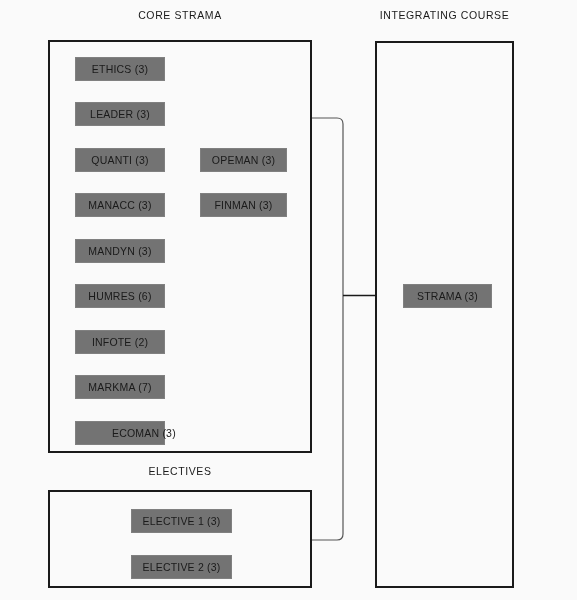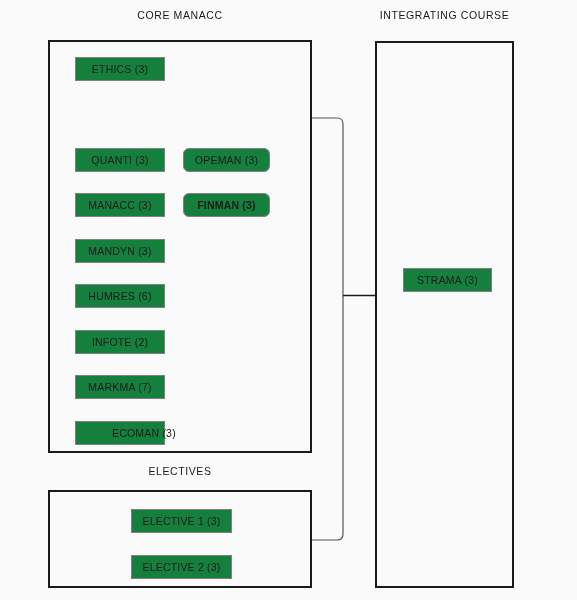--- a/index.html
+++ b/index.html
@@ -40,42 +40,42 @@
     box-sizing: border-box;
   }
   #box-core      { left: 48px;  top: 40px;  width: 264px; height: 413px; }
   #box-integ     { left: 375px; top: 41px;  width: 139px; height: 547px; }
   #box-electives { left: 48px;  top: 490px; width: 264px; height: 98px; }
 
   .course-box {
     position: absolute;
     box-sizing: border-box;
     border: 1px solid #808080;
-    background: #15803d;
+    background: #737373;
     height: 24px;
     line-height: 22px;
     text-align: center;
     font-size: 10.5px;
     color: #1a1a1a;
     letter-spacing: 0.2px;
     white-space: nowrap;
   }
   .course-box.w90  { width: 90px; }
   .course-box.w87  { width: 87px; }
   .course-box.w101 { width: 101px; }
   .course-box.w89  { width: 89px; }
 
   .col-left  { left: 75px; }
-  .col-right { left: 183px; border-radius: 6px; }
+  .col-right { left: 200px; }
 
   #elective-1, #elective-2 { left: 131px; }
   #elective-1 { top: 509px; }
   #elective-2 { top: 555px; }
 
-  #strama { left: 403px; top: 268px; }
+  #strama { left: 403px; top: 284px; }
 
   svg line, svg path { shape-rendering: geometricPrecision; }
 </style>
 </head>
 <body>
 
 <div id="canvas">
 
   <svg id="connectors" width="577" height="600" viewBox="0 0 577 600" style="position:absolute;left:0;top:0;">
 
@@ -96,38 +96,39 @@
     <g>
       <path d="M 312 540 L 337 540 Q 343 540 343 534 L 343 295" fill="none" stroke="#555555" stroke-width="1.2"></path>
     </g>
 
     <g>
       <line x1="343" y1="295.5" x2="396" y2="295.5" stroke="#1a1a1a" stroke-width="1.4"></line>
       <polygon points="403,295.5 394,291.4 394,299.6" fill="#1a1a1a"></polygon>
     </g>
   </svg>
 
-  <div class="section-title" id="title-core">CORE MANACC</div>
+  <div class="section-title" id="title-core">CORE STRAMA</div>
   <div class="section-title" id="title-integ">INTEGRATING COURSE</div>
   <div class="section-title" id="title-electives">ELECTIVES</div>
 
   <div class="container-box" id="box-core"></div>
   <div class="container-box" id="box-integ"></div>
   <div class="container-box" id="box-electives"></div>
 
   <div class="course-box w90 col-left" style="top:57px;">ETHICS (3)</div>
+  <div class="course-box w90 col-left" style="top:102px;">LEADER (3)</div>
   <div class="course-box w90 col-left" style="top:147.5px;">QUANTI (3)</div>
   <div class="course-box w90 col-left" style="top:193px;">MANACC (3)</div>
   <div class="course-box w90 col-left" style="top:238.5px;">MANDYN (3)</div>
   <div class="course-box w90 col-left" style="top:284px;">HUMRES (6)</div>
   <div class="course-box w90 col-left" style="top:329.5px;">INFOTE (2)</div>
   <div class="course-box w90 col-left" style="top:375px;">MARKMA (7)</div>
   <div class="course-box w90 col-left" style="top:420.5px;padding-left:36px;">ECOMAN (3)</div>
 
   <div class="course-box w87 col-right" style="top:147.5px;">OPEMAN (3)</div>
-  <div class="course-box w87 col-right" style="top:193px;font-weight:bold;">FINMAN (3)</div>
+  <div class="course-box w87 col-right" style="top:193px;">FINMAN (3)</div>
 
   <div class="course-box w101" id="elective-1">ELECTIVE 1 (3)</div>
   <div class="course-box w101" id="elective-2">ELECTIVE 2 (3)</div>
 
   <div class="course-box w89" id="strama">STRAMA (3)</div>
 
 </div>
 
 </body></html>

